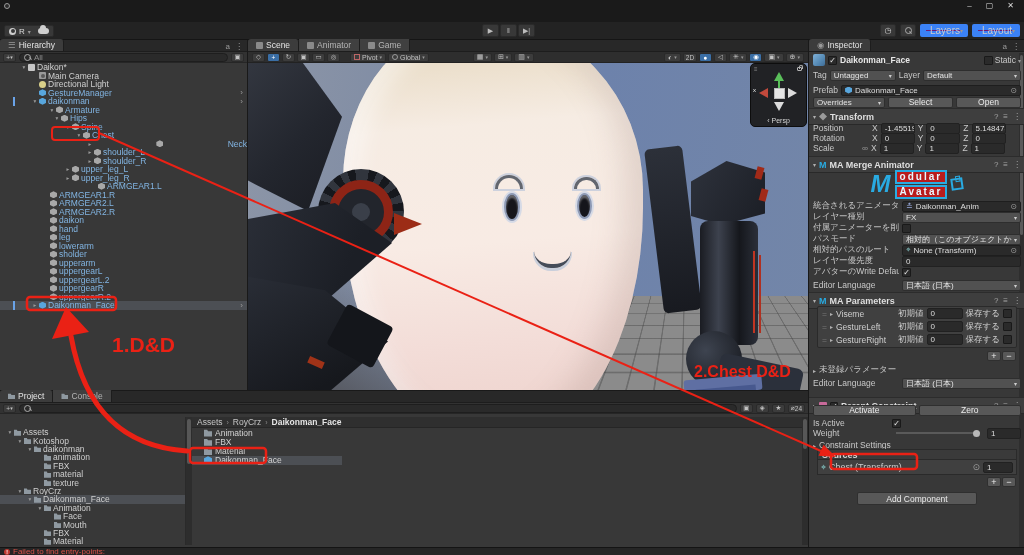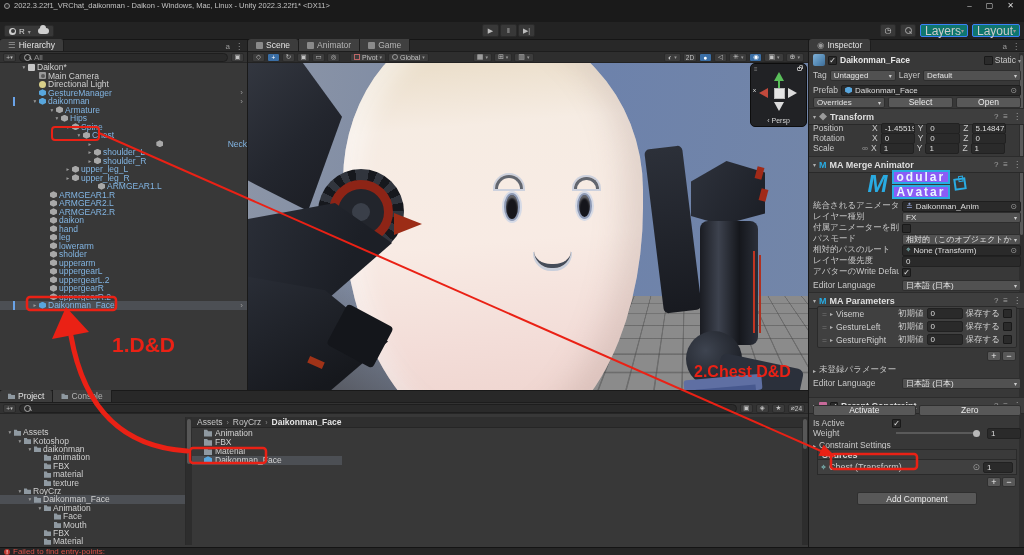--- a/index.html
+++ b/index.html
@@ -14,21 +14,21 @@
 .topbar{left:0;top:22px;width:1024px;height:18px;background:#232323;border-bottom:1px solid #151515}
 .acct{left:4px;top:25px;height:12px;display:flex;align-items:center;gap:3px;background:#383838;border:1px solid #2a2a2a;border-radius:2px;padding:0 4px;font-size:8px;color:#ddd}
 .i-person{width:7px;height:7px;border-radius:50%;background:#cfcfcf;position:relative}
 .i-person::after{content:"";position:absolute;left:1.5px;top:1.5px;width:4px;height:4px;border-radius:50%;background:#383838}
 .i-cloud{width:11px;height:6px;background:#cfcfcf;border-radius:4px;position:relative;margin-left:4px}
 .i-cloud::after{content:"";position:absolute;left:2px;top:-3px;width:6px;height:6px;border-radius:50%;background:#cfcfcf}
 .playbar{left:482px;top:24px;display:flex;gap:1px}
 .pbtn{width:17px;height:13px;background:#383838;border:1px solid #2a2a2a;color:#bdbdbd;font-size:7px;display:flex;align-items:center;justify-content:center;border-radius:2px}
 .topright{right:4px;top:24px;display:flex;gap:4px;align-items:center}
 .tr-ic{width:16px;height:13px;background:#383838;border:1px solid #2a2a2a;border-radius:2px;color:#ccc;font-size:8px;display:flex;align-items:center;justify-content:center}
-.tr-drop{width:48px;height:13px;background:#0f766e;border:1px solid #3b82f6;border-radius:2px;color:#ccc;font-size:12px;display:flex;align-items:center;padding:0 4px}
+.tr-drop{width:48px;height:13px;background:#701a75;border:6px solid #3b82f6;border-radius:2px;color:#ccc;font-size:10px;display:flex;align-items:center;padding:0 4px}
 .tr-drop::after{content:"▾";margin-left:auto;font-size:6px;color:#999}
 .mag{width:7px;height:7px;position:relative;display:inline-block}
 .mag::before{content:"";position:absolute;left:0;top:0;width:5px;height:5px;border:1px solid #aaa;border-radius:50%}
 .mag::after{content:"";position:absolute;left:4.5px;top:4.5px;width:3px;height:1px;background:#aaa;transform:rotate(45deg)}
 
 .tabbar{height:12px;background:#282828;border-bottom:1px solid #1d1d1d;display:flex;align-items:flex-end}
 .tab{height:12px;padding:0 8px;display:flex;align-items:center;gap:3px;font-size:8.5px;color:#b5b5b5;background:#404040;border-right:1px solid #1d1d1d}
 .tab.active{background:#3c3c3c;color:#e4e4e4;border-radius:3px 3px 0 0}
 .corner{margin-left:auto;display:flex;gap:5px;align-items:center;padding-right:4px;color:#9a9a9a;font-size:8px}
 .toolrow{height:11px;background:#323232;border-bottom:1px solid #262626;display:flex;align-items:center;gap:3px;padding:0 3px}
@@ -92,21 +92,21 @@
 .gizmo .lock::before{content:"";position:absolute;left:0.5px;top:-3px;width:2.5px;height:3px;border:1px solid #b5b5b5;border-bottom:none;border-radius:2px 2px 0 0}
 .axis-x-label{position:absolute;left:2px;top:23px;color:#eee;font-size:6px}
 
 .inspector{left:808px;top:40px;width:216px;height:515px;background:#383838;border-left:1px solid #191919}
 .irow{position:absolute;left:0;width:216px;height:12px;display:flex;align-items:center;padding:0 4px;gap:3px;font-size:8.5px;color:#c8c8c8}
 .ilab{flex:0 0 auto}
 .vscroll{position:absolute;right:0;top:13px;width:5px;bottom:0;background:#2e2e2e}
 .vscroll::before{content:"";position:absolute;left:1px;right:1px;top:2px;height:180px;background:#5a5a5a;border-radius:2px}
 .cubeicon{width:12px;height:12px;background:linear-gradient(135deg,#7fb1d8 0%,#5589b4 60%,#3f6c95 100%);border-radius:2px;position:relative}
 .malogo-m{color:#29abe2;font-weight:bold;font-style:italic;font-size:24px;line-height:22px}
-.maw{display:inline-block;border:2px solid #29abe2;color:#e8f6ff;background:#8b5cf6;font-weight:bold;font-size:12px;letter-spacing:2px;padding:0 3px;line-height:10px}
+.maw{display:inline-block;border:2px solid #29abe2;color:#e8f6ff;background:#b91c1c;font-weight:bold;font-size:10px;letter-spacing:2px;padding:0 3px;line-height:10px}
 .magift{width:12px;height:12px;border:2px solid #29abe2;position:relative;transform:rotate(-8deg)}
 .magift::before{content:"";position:absolute;left:3px;top:-4px;width:3px;height:4px;border:1.5px solid #29abe2}
 .pbox{position:absolute;left:8px;width:200px;background:#404040;border:1px solid #2a2a2a;border-radius:2px}
 .prow{height:13px;display:flex;align-items:center;gap:3px;padding:0 4px;font-size:8.5px;color:#cfcfcf}
 .pm{display:flex;gap:1px;position:absolute;right:8px}
 .pm .btn{width:14px;height:10px;font-size:9px}
 .slider{flex:1;height:2px;background:#5a5a5a;position:relative;margin:0 4px}
 .slider .knob{position:absolute;right:0;top:-2.5px;width:7px;height:7px;border-radius:50%;background:#b8b8b8}
 .srcshead{position:absolute;left:8px;width:200px;height:10px;background:#3a3a3a;border:1px solid #2a2a2a;border-bottom:none;display:flex;align-items:center;padding:0 4px;font-weight:bold;color:#ddd}
 .srcsbody{position:absolute;left:8px;width:200px;height:16px;background:#404040;border:1px solid #2a2a2a;display:flex;align-items:center;padding:0 3px;gap:3px}
@@ -131,21 +131,20 @@
 
 #anno{position:absolute;left:0;top:0;width:1024px;height:555px;pointer-events:none;z-index:50}
 </style>
 </head>
 <body>
 
 <div id="app">
 
   <div class="abs titlebar">
     <span class="unity-dot"></span>
-    <span>2022.3.22f1_VRChat_daikonman - Daikon - Windows, Mac, Linux - Unity 2022.3.22f1* &lt;DX11&gt;</span>
     <span class="wctl">
       <span>–</span>
       <span>▢</span>
       <span>✕</span>
     </span>
   </div>
 
   <div class="abs menubar">
 
   <span class="menu-item"></span>

